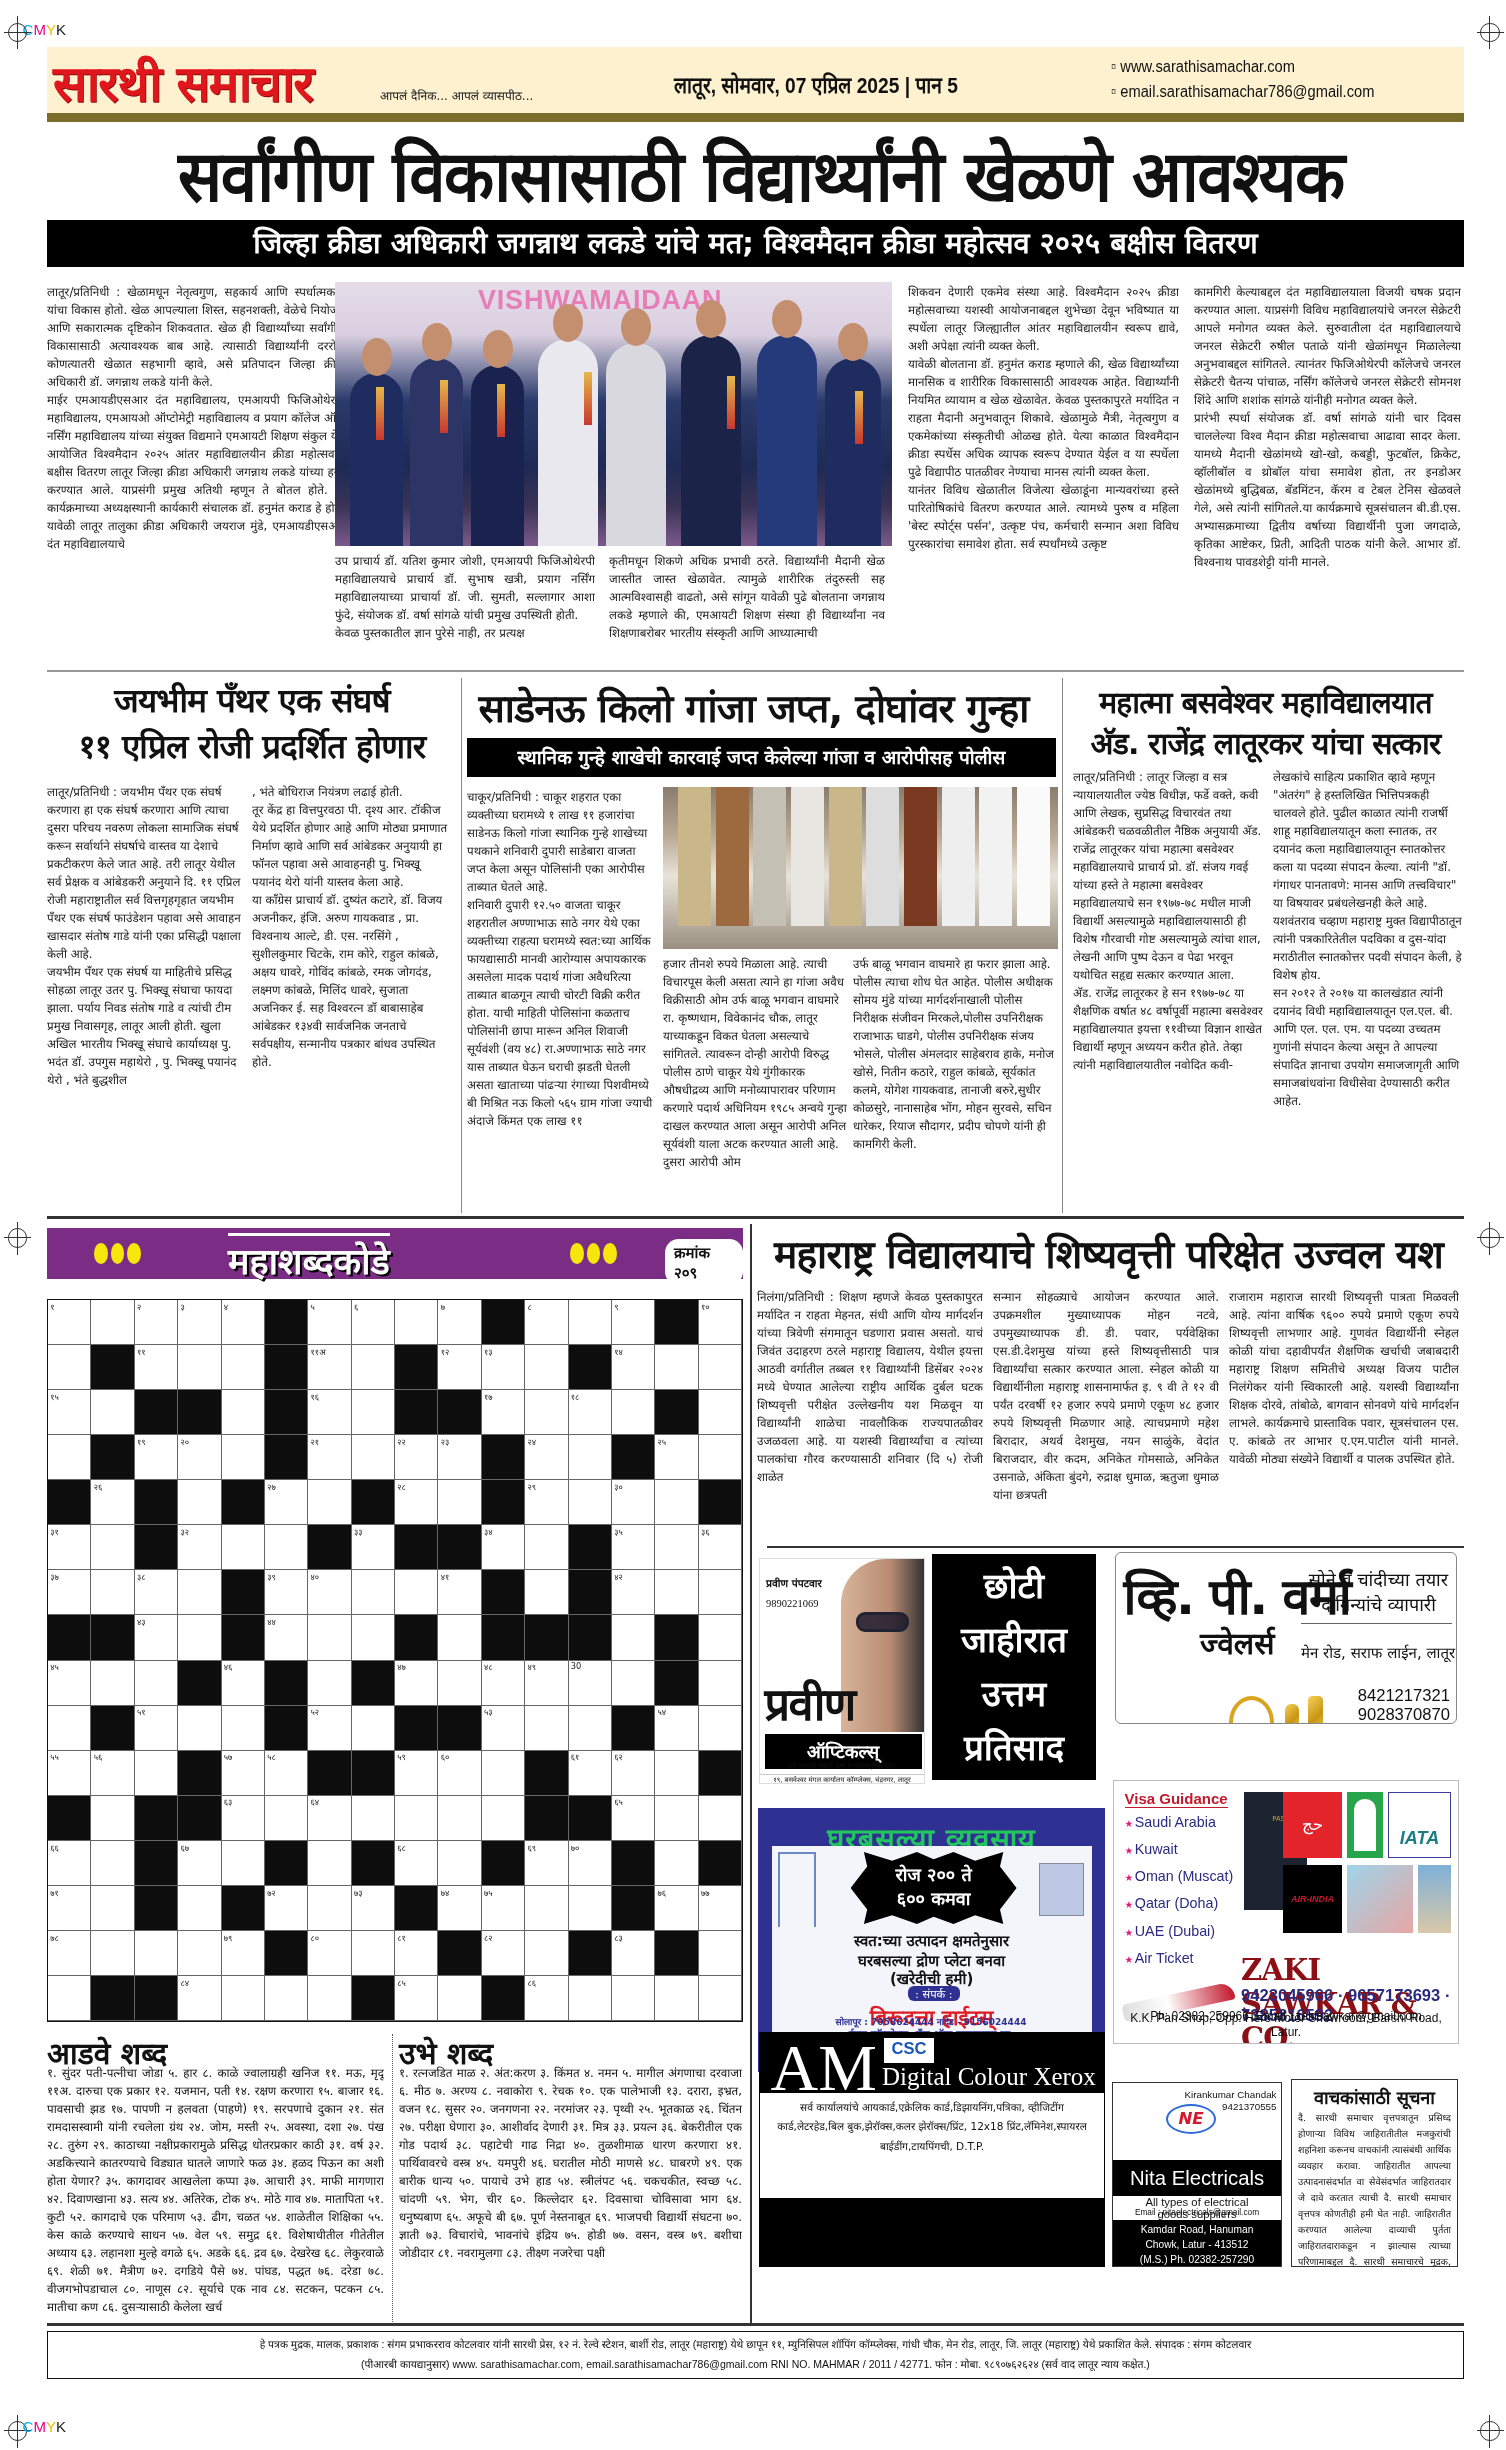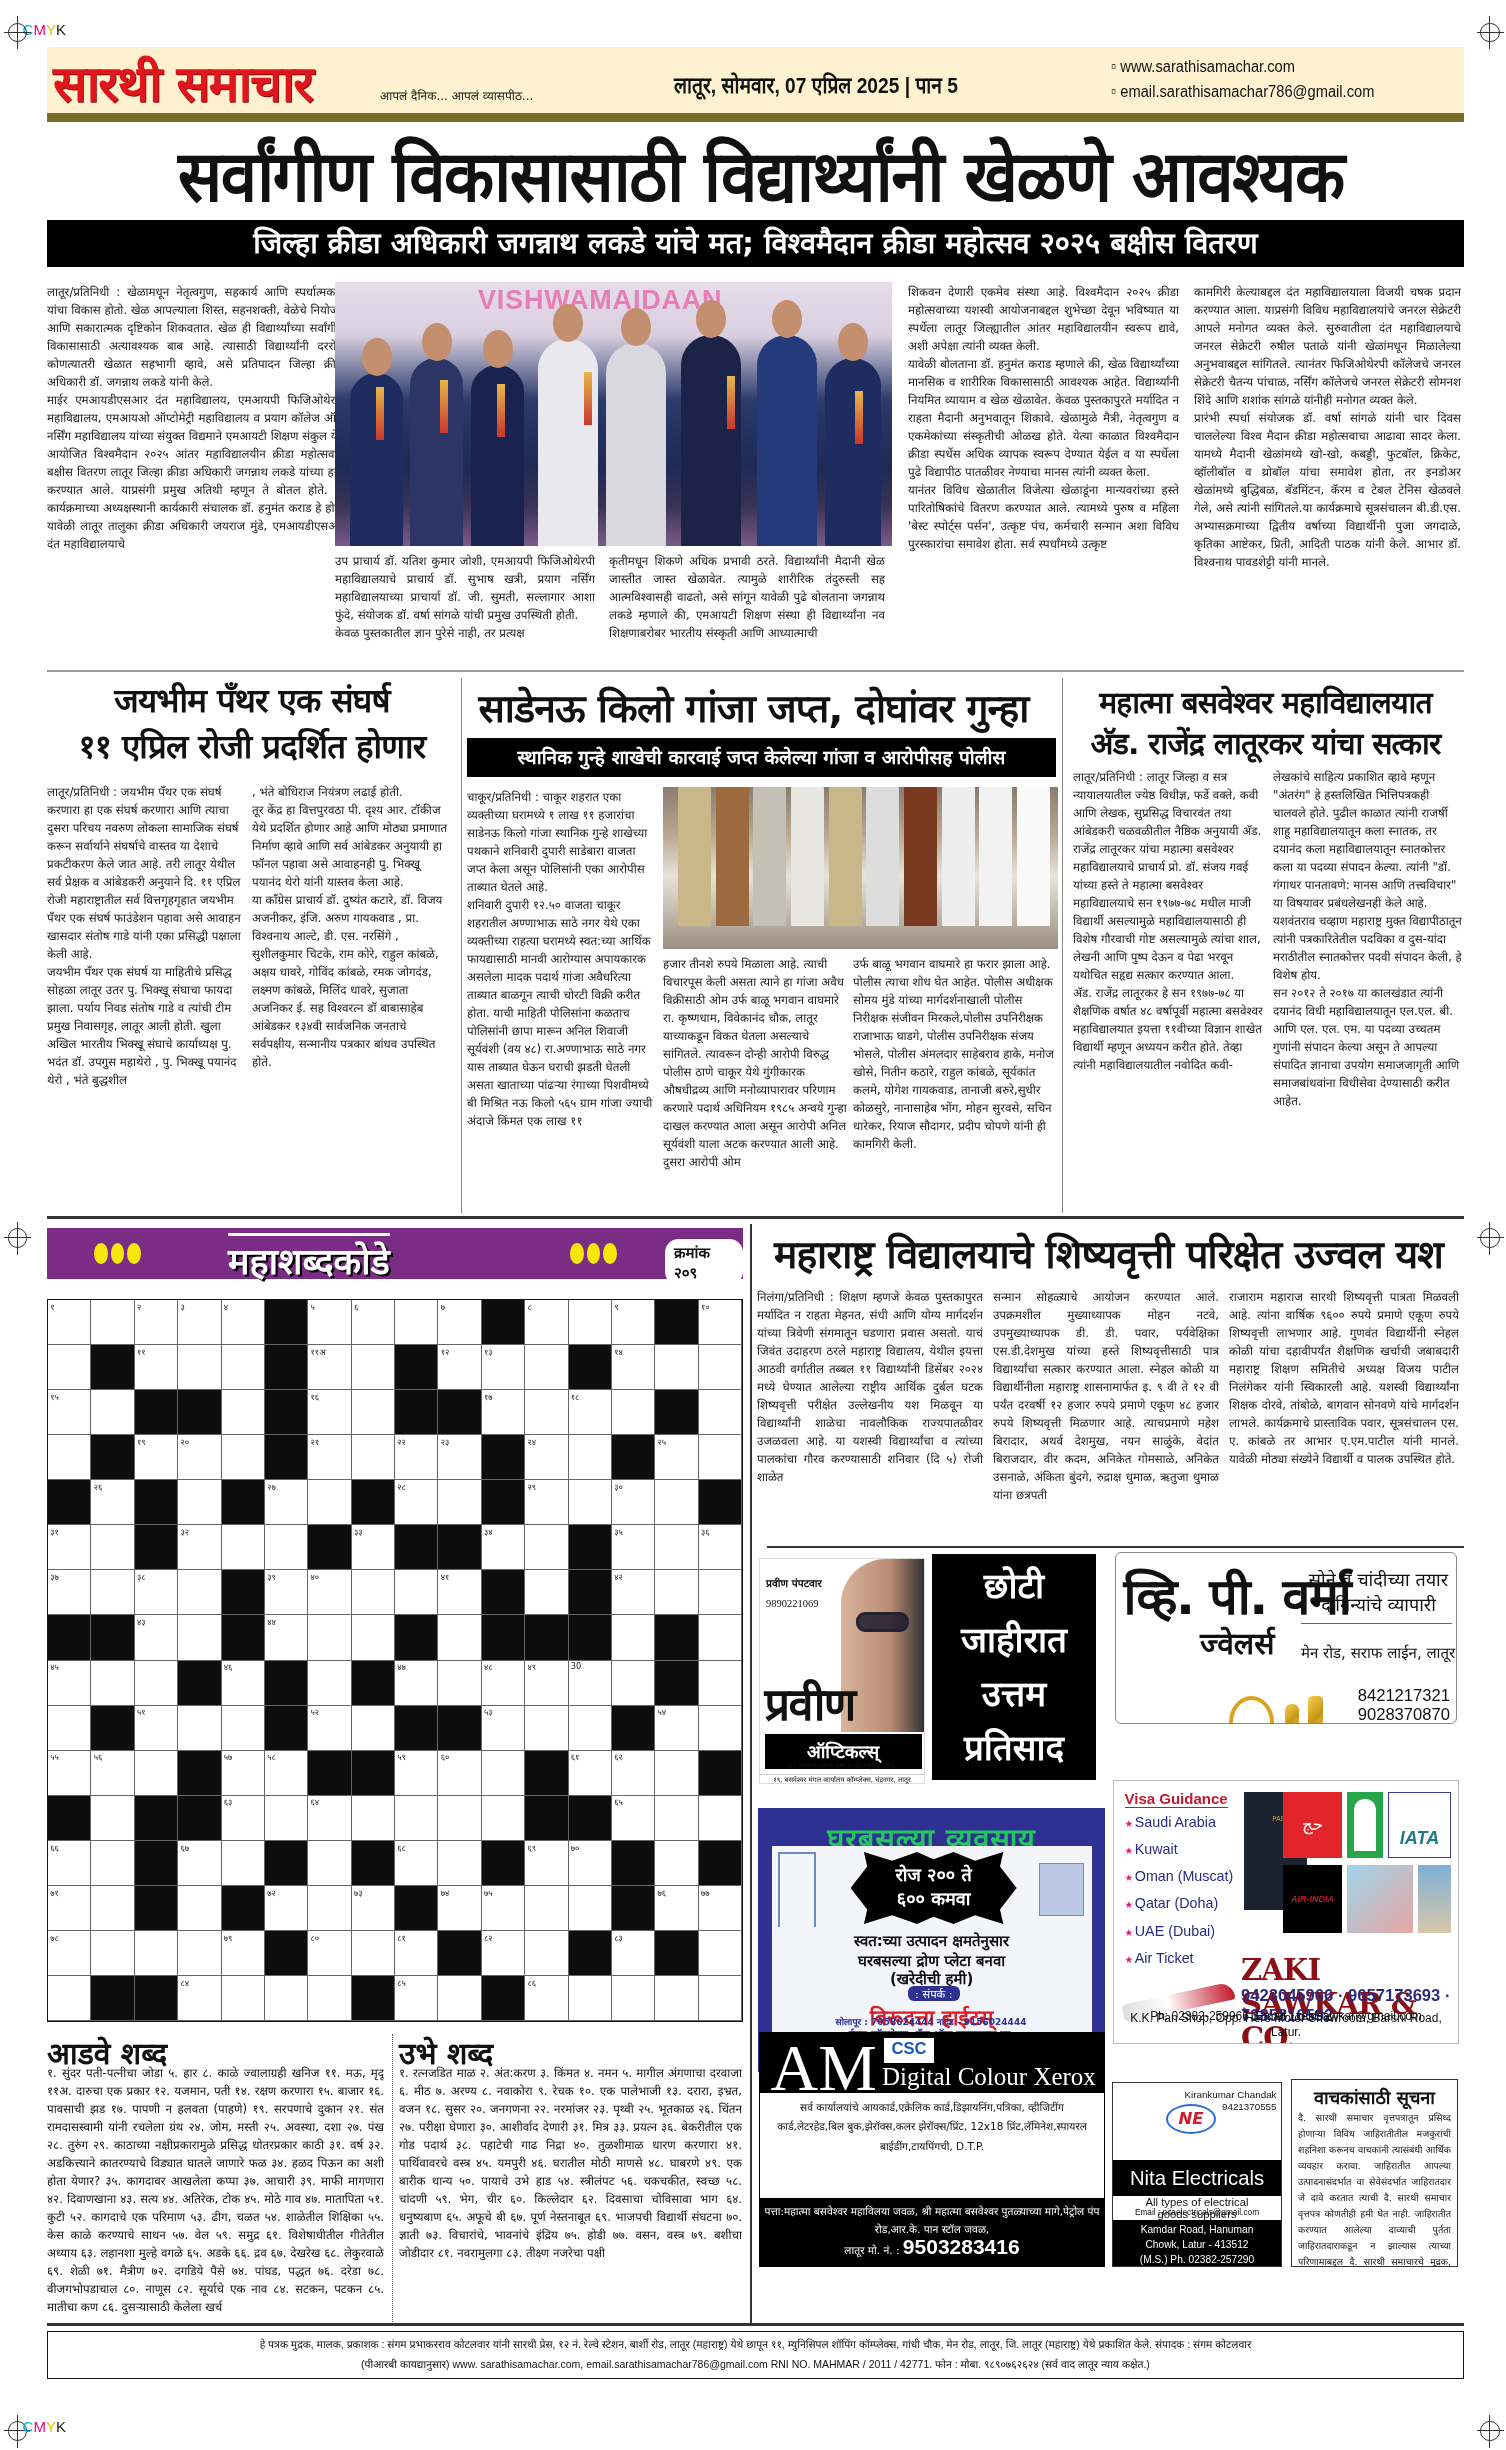--- a/index.html
+++ b/index.html
@@ -740,24 +740,20 @@
     <div class="adr" style="top:206px;font-size:9px;">उस्मानाबाद - 7840924444</div>
   </div>
 </div>
 <div class="abs" style="left:771px;top:2015px;width:320px;text-align:center;font-size:9px;font-weight:bold;color:#2e3192;">सोलापूर : 7058624444  नांदेड - 9156024444</div>
 
 <div class="ad ad-am">
   <div class="am">AM</div>
   <div class="csc">CSC</div>
   <div class="dcx">Digital Colour Xerox</div>
   <div class="body">सर्व कार्यालयांचे आयकार्ड,एक्रेलिक कार्ड,डिझायनिंग,पत्रिका, व्हीजिटींग कार्ड,लेटरहेड,बिल बुक,झेरॉक्स,कलर झेरॉक्स/प्रिंट, 12x18 प्रिंट,लॅमिनेश,स्पायरल बाईडींग,टायपिंगची, D.T.P.</div>
-  <div class="foot">
-    <div>पत्ता:महात्मा बसवेश्वर महाविलया जवळ, श्री महात्मा बसवेश्वर पुतळ्याच्या मागे,पेट्रोल पंप रोड,आर.के. पान स्टॉल जवळ,</div>
-    <div><span>लातूर मो. नं. :</span> <b>9503283416</b></div>
-  </div>
 </div>
 
 <div class="ad ad-zaki">
   <div class="vg">Visa Guidance</div>
   <div class="ctry" style="top:33px;">Saudi Arabia</div>
   <div class="ctry" style="top:60px;">Kuwait</div>
   <div class="ctry" style="top:87px;">Oman (Muscat)</div>
   <div class="ctry" style="top:114px;">Qatar (Doha)</div>
   <div class="ctry" style="top:142px;">UAE (Dubai)</div>
   <div class="ctry" style="top:169px;">Air Ticket</div>

